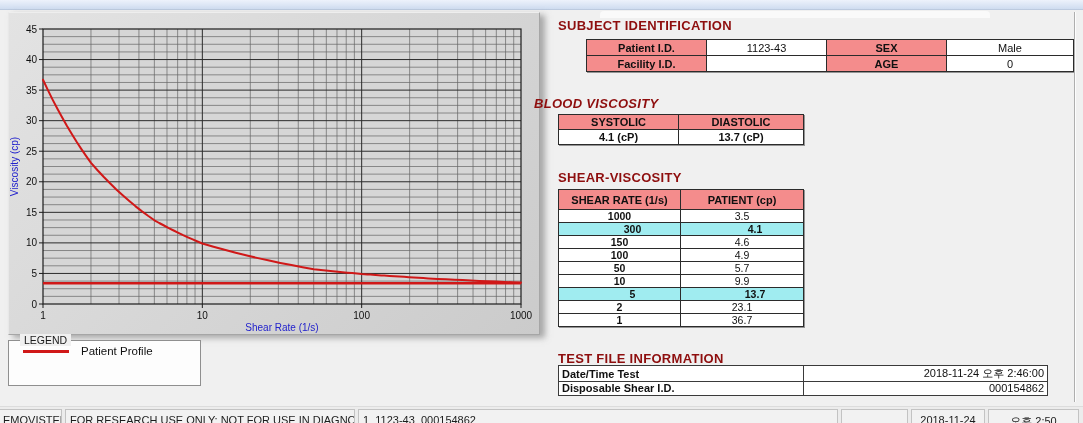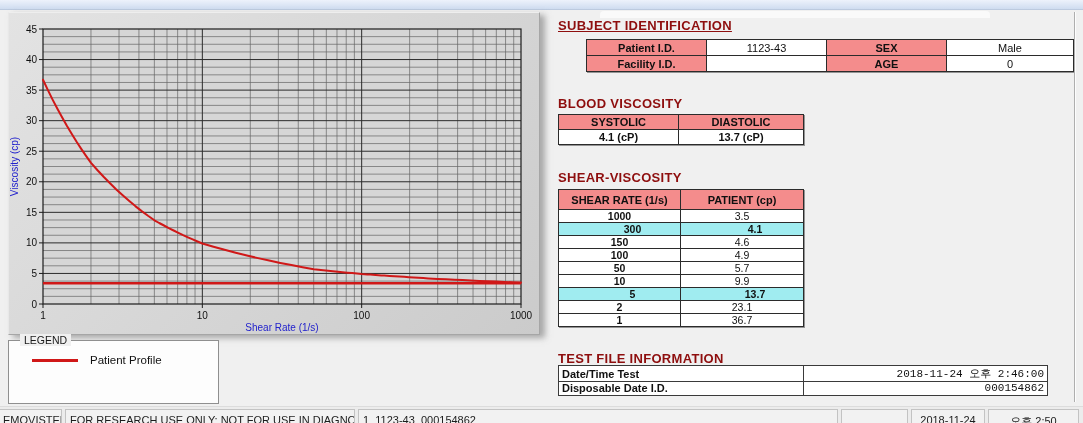--- a/index.html
+++ b/index.html
@@ -13,21 +13,21 @@
 
   
   #chart-panel{position:absolute;left:8px;top:12px;width:530px;height:321px;
     background:linear-gradient(135deg,#e3e3e3,#cbcbcb);
     border:1px solid #a6a6a6;border-top-color:#eeeeee;border-left-color:#e8e8e8;
     box-shadow:5px 3px 6px rgba(110,110,110,.55);}
   #chart-panel svg text{font-family:"Liberation Sans",sans-serif;}
 
   
   #legend-box{position:absolute;left:8px;top:340px;width:183px;height:36px;
-    border:1px solid #8f8f8f;background:#fdfdfd;margin:0;padding:13px;}
+    border:1px solid #8f8f8f;background:#fdfdfd;margin:0;padding:4px;}
   #legend-box .legend-title{position:absolute;left:11px;top:-7px;background:#f0f0f0;
     padding:0 4px;font-size:10.5px;color:#1a1a1a;}
   #legend-box .legend-row{display:flex;align-items:center;margin-top:0;margin-left:10px;}
   #legend-box .legend-line{width:46px;border-top:3px solid #d01818;margin-right:12px;}
   #legend-box .legend-label{font-size:11.5px;color:#111;}
 
   
   .section-title{position:absolute;font-size:13px;font-weight:bold;color:#8e0e0e;letter-spacing:.3px;}
   table{border-collapse:collapse;position:absolute;background:#fff;
     box-shadow:1px 1px 0 rgba(125,125,125,.8);}
@@ -45,21 +45,21 @@
   #shear-table{left:558px;top:189px;}
   #shear-table th{height:19px;background:#f48c8c;}
   #shear-table td{height:12px;font-size:10.5px;}
   #shear-table td.rate{font-weight:bold;}
   #shear-table tr.hl{background:#a0ecf0;}
   #shear-table tr.hl td{font-weight:bold;padding-left:29px;}
   #shear-table col:nth-child(1){width:122px;} #shear-table col:nth-child(2){width:123px;}
   #test-table{left:558px;top:365px;box-shadow:none;background:transparent;}
   #test-table td{height:12.5px;border-color:#3a3a3a;background:#fff;margin-left:24px;}
   #test-table td.lbl{text-align:left;font-weight:bold;}
-  #test-table td.val{text-align:right;font-family:Liberation Mono, monospace;}
+  #test-table td.val{text-align:right;}
   #test-table col:nth-child(1){width:245px;} #test-table col:nth-child(2){width:244px;}
 
   
   #panel-divider{position:absolute;left:1074px;top:12px;width:1px;height:390px;
     background:#aeaeae;box-shadow:1px 0 0 #fdfdfd;}
 
   
   #status-bar{position:absolute;left:0;top:406px;width:1083px;height:20px;background:#ececec;
     border-top:1px solid #dcdcdc;}
   .sb-seg{position:absolute;top:2px;height:20px;background:#f2f2f2;border:1px solid #c3c3c3;
@@ -179,21 +179,21 @@
       </svg></div>
 
   <fieldset id="legend-box">
     <span class="legend-title">LEGEND</span>
     <div class="legend-row">
       <span class="legend-line"></span>
       <span class="legend-label">Patient Profile</span>
     </div>
   </fieldset>
 
-  <div class="section-title" style="left:558px;top:18px;text-decoration:underline;">SUBJECT IDENTIFICATION</div>
+  <div class="section-title" style="left:558px;top:18px;">SUBJECT IDENTIFICATION</div>
   <table id="subject-table">
     <colgroup>
         <col>
         <col>
         <col>
         <col>
       </colgroup>
     <tbody>
         <tr>
       <td class="hdr">Patient I.D.</td>
@@ -203,21 +203,21 @@
     </tr>
     <tr>
       <td class="hdr">Facility I.D.</td>
       <td></td>
       <td class="hdr">AGE</td>
       <td>0</td>
     </tr>
   </tbody>
     </table>
 
-  <div class="section-title" style="left:558px;top:96px;">BLOOD VISCOSITY</div>
+  <div class="section-title" style="left:534px;top:96px;font-style:italic;">BLOOD VISCOSITY</div>
   <table id="blood-table">
     <colgroup>
         <col>
         <col>
       </colgroup>
     <tbody>
         <tr>
       <td class="hdr">SYSTOLIC</td>
       <td class="hdr">DIASTOLIC</td>
     </tr>
@@ -285,21 +285,21 @@
     <colgroup>
         <col>
         <col>
       </colgroup>
     <tbody>
         <tr>
       <td class="lbl">Date/Time Test</td>
       <td class="val">2018-11-24  오후 2:46:00</td>
     </tr>
     <tr>
-      <td class="lbl">Disposable Date I.D.</td>
+      <td class="lbl">Disposable Shear I.D.</td>
       <td class="val">000154862</td>
     </tr>
   </tbody>
     </table>
 
   <div id="panel-divider"></div>
 
   <div id="status-bar">
     <div class="sb-seg sb1">EMOVISTER</div>
     <div class="sb-seg sb2">FOR RESEARCH USE ONLY; NOT FOR USE IN DIAGNOSTIC PROCEDURES</div>

